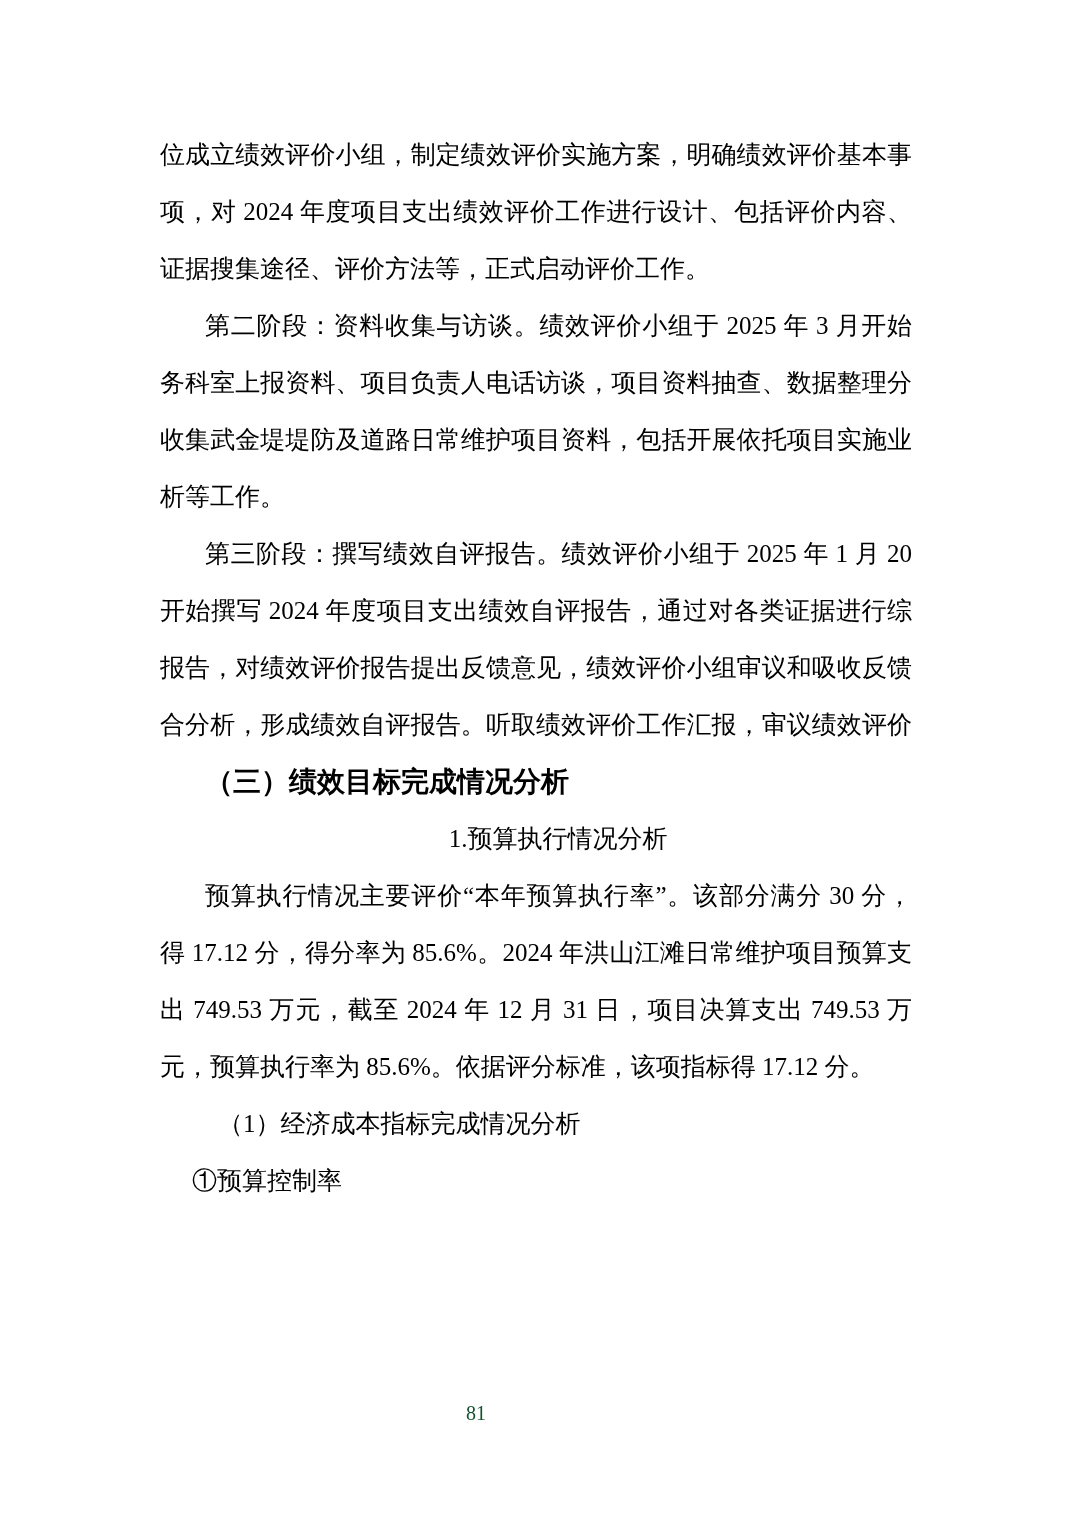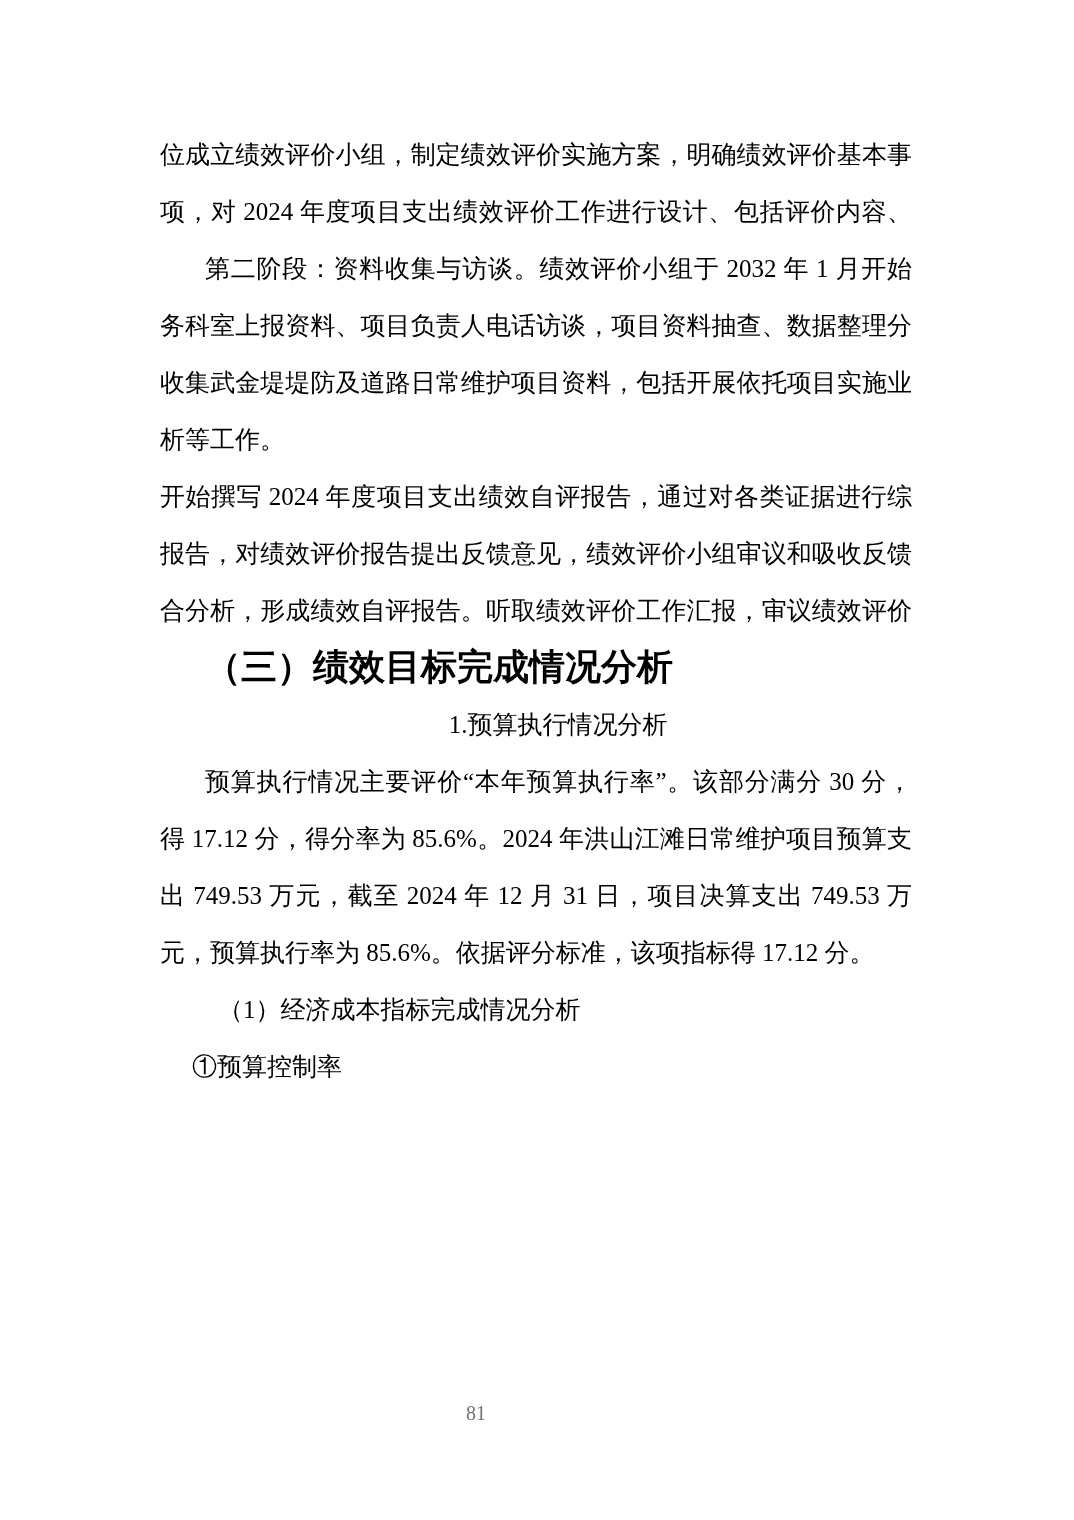--- a/index.html
+++ b/index.html
@@ -34,46 +34,48 @@
     text-align: justify;
     text-align-last: justify;
   }
   .ind45 { text-indent: 45px; }
   .ind44 { text-indent: 44px; text-align: center; }
   .ind38 { text-indent: 38px; }
   .ind58 { text-indent: 58px; }
   .ind32 { text-indent: 32px; }
   .heading {
     font-weight: bold;
-    font-size: 36px;
+    font-size: 28px;
     text-indent: 45px;
     font-family: Liberation Serif, serif;
   }
   .page-number {
     position: absolute;
     left: 0;
     right: 0;
     top: 1402px;
     text-align: center;
     font-size: 20px;
-    color: #737373;
+    color: #14532d;
     font-family: Liberation Serif, serif;
   }
 </style>
 </head>
 <body>
 
 <div class="page">
   <div class="content">
     <div class="l j">位成立绩效评价小组，制定绩效评价实施方案，明确绩效评价基本事</div>
     <div class="l j">项，对 2024 年度项目支出绩效评价工作进行设计、包括评价内容、</div>
-    <div class="l j ind45">第二阶段：资料收集与访谈。绩效评价小组于 2032 年 1 月开始</div>
+    <div class="l">证据搜集途径、评价方法等，正式启动评价工作。</div>
+    <div class="l j ind45">第二阶段：资料收集与访谈。绩效评价小组于 2025 年 3 月开始</div>
     <div class="l j">务科室上报资料、项目负责人电话访谈，项目资料抽查、数据整理分</div>
     <div class="l j">收集武金堤堤防及道路日常维护项目资料，包括开展依托项目实施业</div>
     <div class="l">析等工作。</div>
+    <div class="l j ind45">第三阶段：撰写绩效自评报告。绩效评价小组于 2025 年 1 月 20</div>
     <div class="l j">开始撰写 2024 年度项目支出绩效自评报告，通过对各类证据进行综</div>
     <div class="l j">报告，对绩效评价报告提出反馈意见，绩效评价小组审议和吸收反馈</div>
     <div class="l j">合分析，形成绩效自评报告。听取绩效评价工作汇报，审议绩效评价</div>
     <div class="l heading">（三）绩效目标完成情况分析</div>
     <div class="l ind44">1.预算执行情况分析</div>
     <div class="l j ind45">预算执行情况主要评价“本年预算执行率”。该部分满分 30 分，</div>
     <div class="l j">得 17.12 分，得分率为 85.6%。2024 年洪山江滩日常维护项目预算支</div>
     <div class="l j">出 749.53 万元，截至 2024 年 12 月 31 日，项目决算支出 749.53 万</div>
     <div class="l">元，预算执行率为 85.6%。依据评分标准，该项指标得 17.12 分。</div>
     <div class="l ind58">（1）经济成本指标完成情况分析</div>

